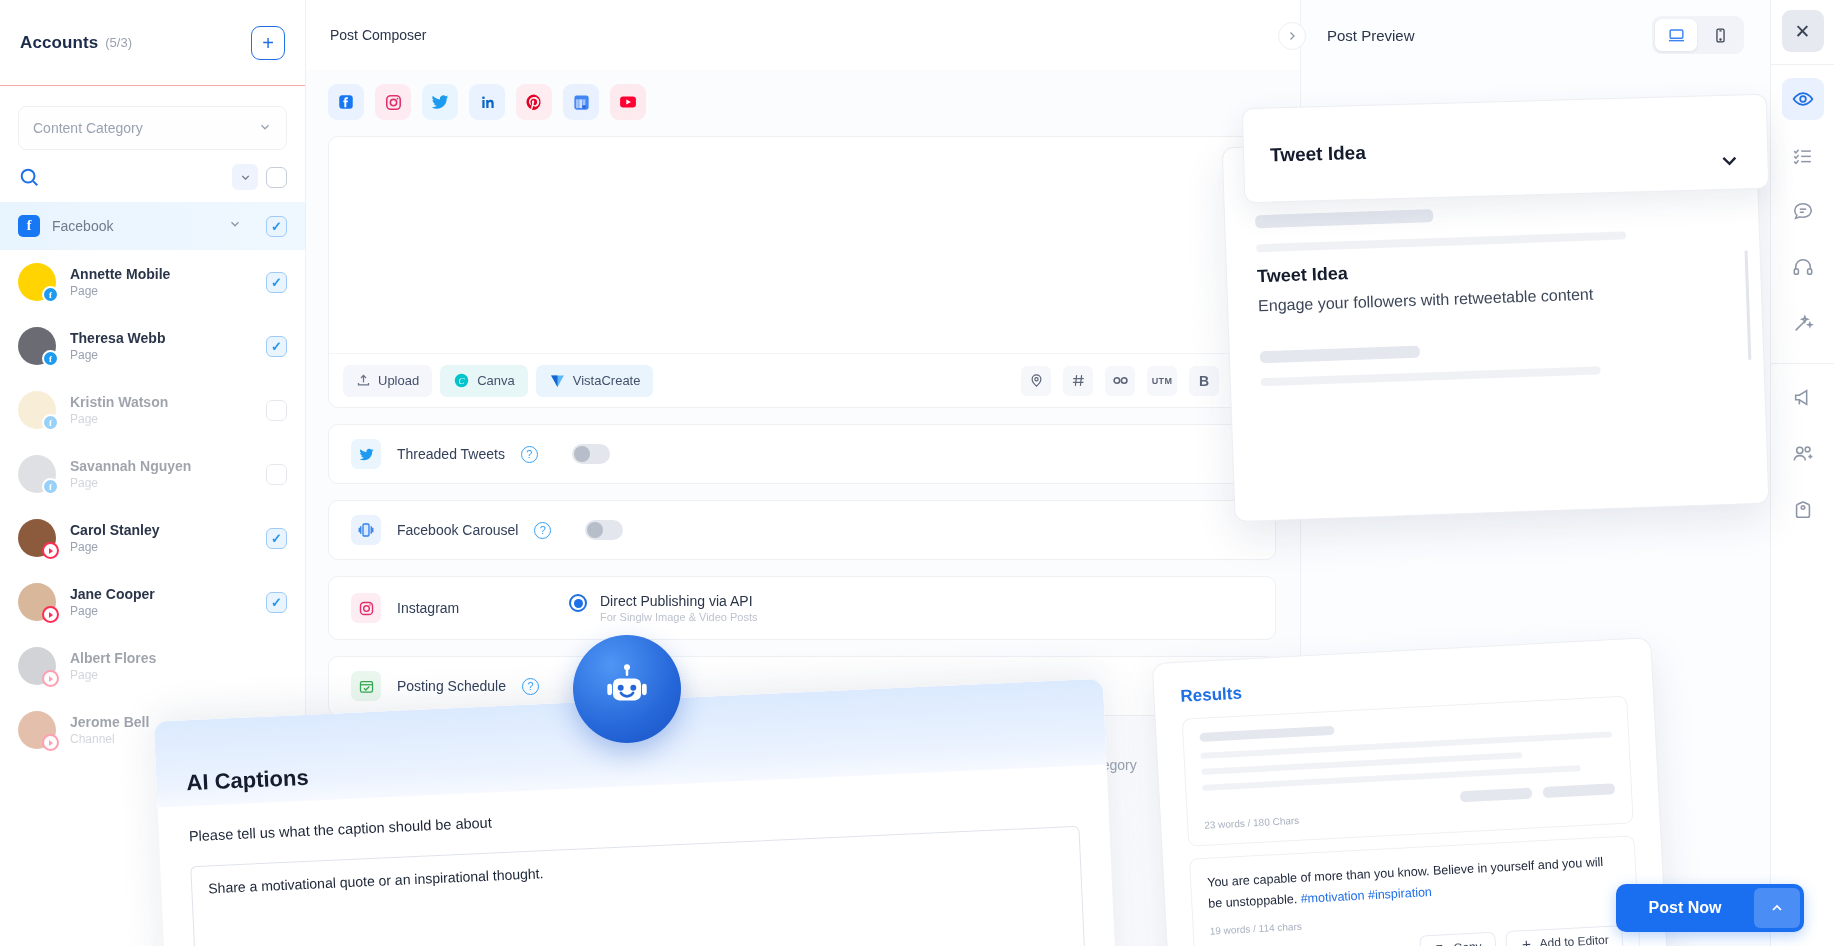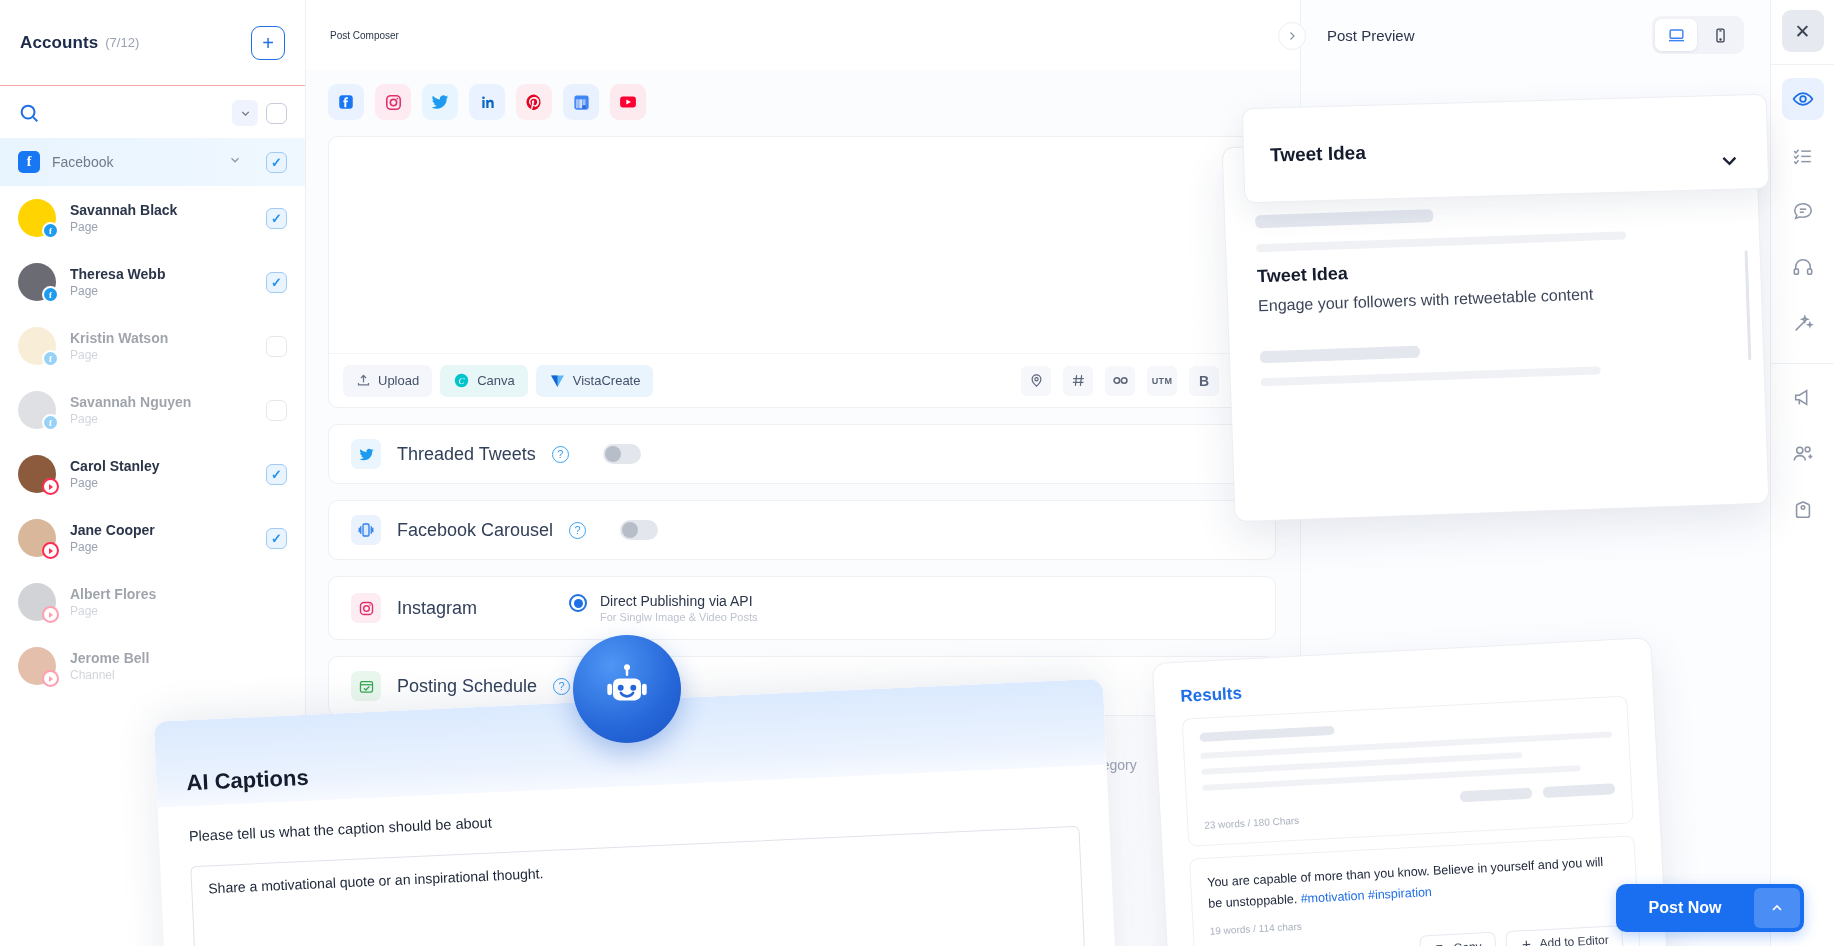--- a/index.html
+++ b/index.html
@@ -74,21 +74,21 @@
   .pf.yt { background:#fff; border:2px solid #ff2d55; }
   .pf.yt::after { content:""; width:0;height:0;border-left:4px solid #ff2d55;border-top:3px solid transparent;border-bottom:3px solid transparent; margin-left:1px;}
   .acct-txt { display:flex; flex-direction:column; gap:2px; }
   .acct-name { font-size: 14px; font-weight: 700; color:#2a3549; }
   .acct-sub { font-size: 12px; color:#9aa2b1; }
   .acct.dim { opacity: .45; }
 
   
   .main { position:absolute; left:306px; top:0; width:994px; height:946px; background:#fbfcfe;}
   .main-head { height:70px; display:flex; align-items:center; padding:0 24px; background:#fff;}
-  .main-title { font-size:10px; color:#2a3549; }
+  .main-title { font-size:14px; color:#2a3549; }
   .collapse-btn {
     position:absolute; left:1278px; top:22px; width:28px;height:28px;border-radius:50%;
     background:#fff; border:1px solid #edeff4; display:flex;align-items:center;justify-content:center;
     color:#8c96a6; font-size:13px; cursor:pointer; z-index:6;
   }
   .net-row { display:flex; gap:11px; padding: 14px 24px 0 22px; }
   .net {
     width:36px;height:36px;border-radius:9px;display:flex;align-items:center;justify-content:center;cursor:pointer;
   }
   .net.fb{background:#e9f2fe;} .net.ig{background:#fdebf1;} .net.tw{background:#e9f5fe;}
@@ -116,21 +116,21 @@
   .ticon.bold{font-weight:700;} .ticon.ital{font-style:italic;font-family:"Liberation Serif",serif;}
   .ticon.utm{font-size:9px;font-weight:700;letter-spacing:.3px;}
 
   .opt-card {
     margin: 16px 24px 0 22px; background:#fff; border:1px solid #eef0f4; border-radius:10px;
     padding: 0 22px; display:flex; align-items:center; gap:16px; height:60px;
   }
   .opt-icon { width:30px;height:30px;border-radius:7px;display:flex;align-items:center;justify-content:center;}
   .opt-icon.tw{background:#eaf5fe;} .opt-icon.fbc{background:#eaf2fe;}
   .opt-icon.ig{background:#fdecf2;} .opt-icon.ps{background:#eaf7ee;}
-  .opt-label{font-size:18px;color:#33405a;}
+  .opt-label{font-size:14px;color:#33405a;}
   .help {
     width:17px;height:17px;border-radius:50%;border:1.4px solid #37a2f5;color:#37a2f5;
     font-size:11px;display:flex;align-items:center;justify-content:center;cursor:pointer;flex:none;
   }
   .toggle { width:38px;height:20px;border-radius:12px;background:#e3e6ec;position:relative;cursor:pointer;margin-left:18px;}
   .toggle::after{content:"";position:absolute;left:2px;top:2px;width:16px;height:16px;border-radius:50%;background:#b7bdc9;}
 
   .ig-card { height:64px; gap:0; }
   .ig-left { display:flex;align-items:center;gap:16px; width:218px;}
   .radio-grp{display:flex;align-items:flex-start;gap:13px; }
@@ -225,24 +225,32 @@
                display:flex;align-items:center;justify-content:center;color:#fff;}
 </style>
 </head>
 <body>
 
 <div id="app">
 
   <div class="sidebar">
     <div class="sb-head">
       <span class="sb-title">Accounts</span>
-      <span class="sb-count">(7/12)</span>
+      <span class="sb-count">(5/3)</span>
       <div class="sb-add">+</div>
     </div>
 
+    <div class="sb-cat">
+      <span>Content Category</span>
+      <span class="chev">
+        <svg width="14" height="14" viewBox="0 0 24 24" fill="none" stroke="currentColor" stroke-width="2.2">
+            <polyline points="6 9 12 15 18 9"></polyline>
+          </svg>
+      </span>
+    </div>
 
     <div class="sb-search">
       <span class="mag">
         <svg width="22" height="22" viewBox="0 0 24 24" fill="none" stroke="currentColor" stroke-width="2.2">
             <circle cx="11" cy="11" r="7"></circle>
             <line x1="16.5" y1="16.5" x2="21" y2="21"></line>
           </svg>
       </span>
       <span class="sp"></span>
       <span class="mini-chev">
@@ -263,21 +271,21 @@
       </span>
       <span class="cb on"></span>
     </div>
 
     <div class="acct">
       <span class="av">
         <span class="ring" style="display:block;background:#ffd400"></span>
         <span class="pf fb">f</span>
       </span>
       <span class="acct-txt">
-        <span class="acct-name">Savannah Black</span>
+        <span class="acct-name">Annette Mobile</span>
         <span class="acct-sub">Page</span>
       </span>
       <span style="margin-left:auto" class="cb on"></span>
     </div>
 
     <div class="acct">
       <span class="av">
         <span class="ring" style="display:block;background:#6b6b73"></span>
         <span class="pf fb">f</span>
       </span>

